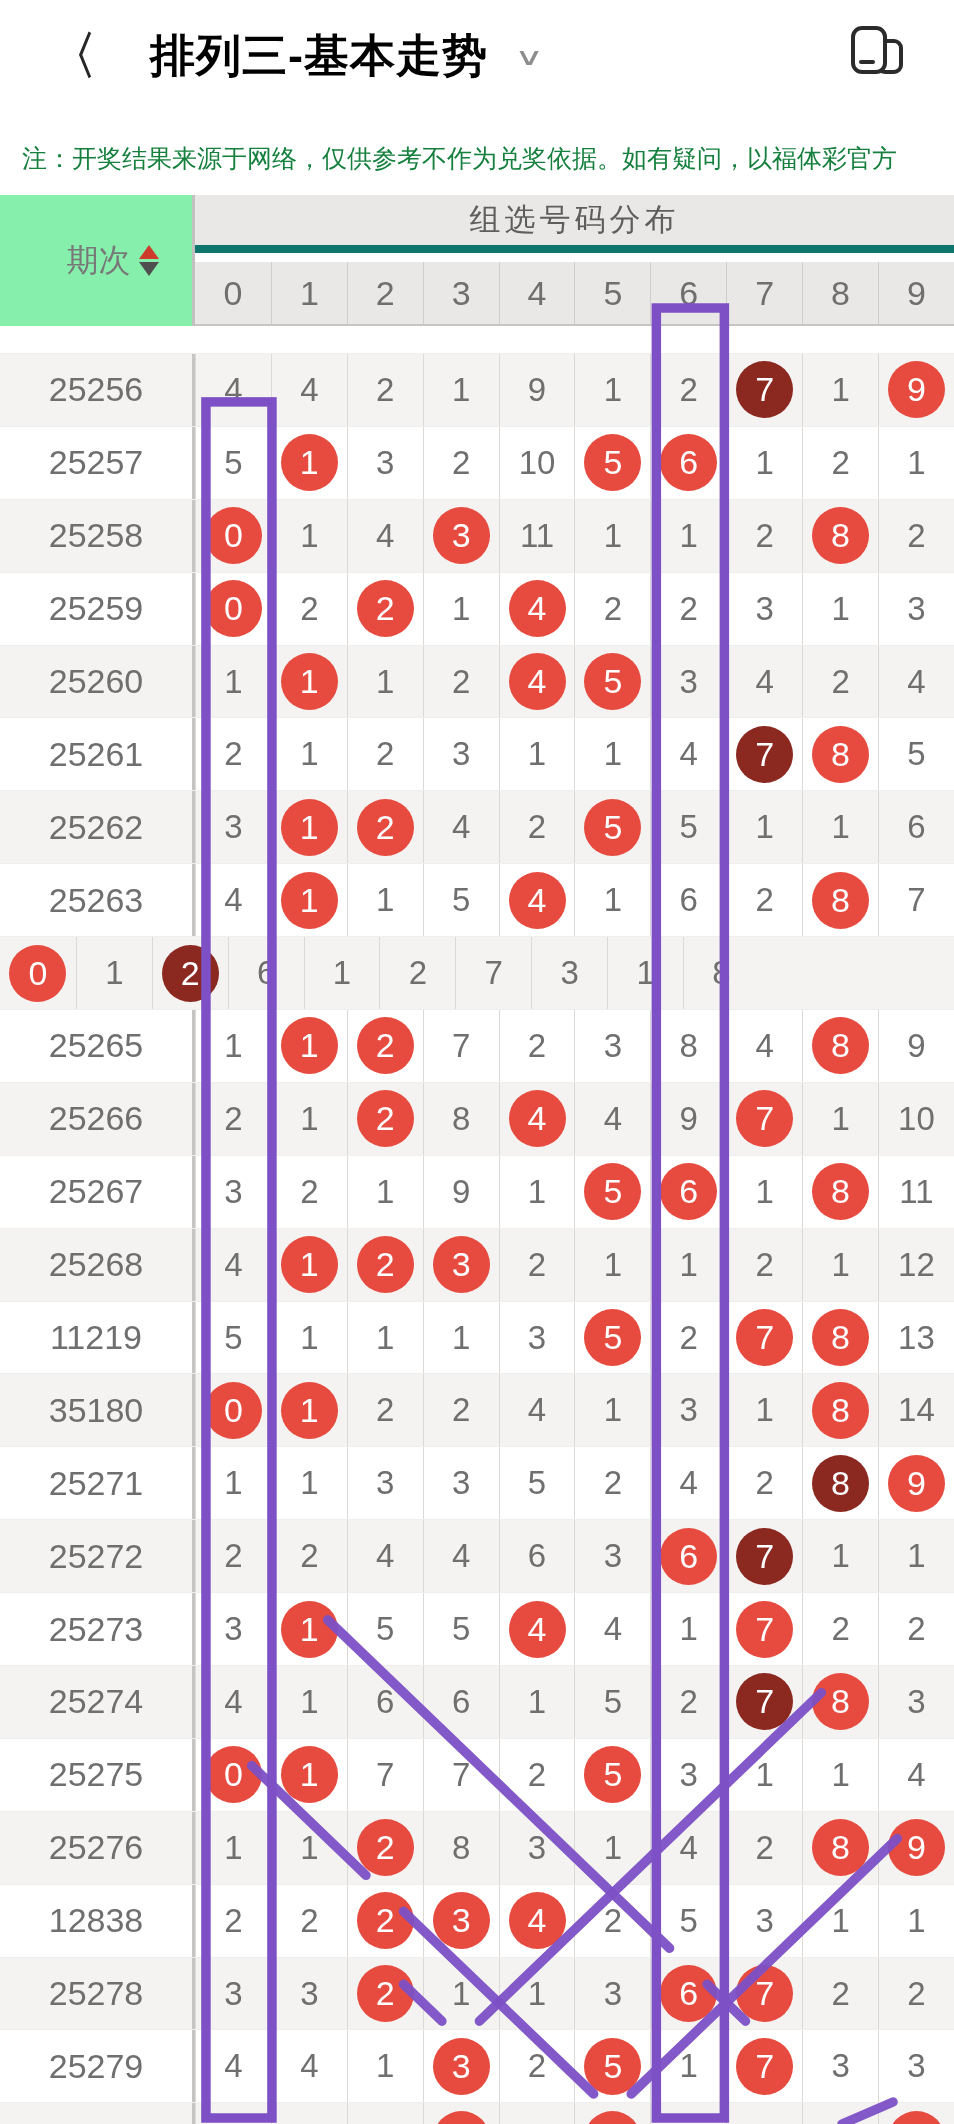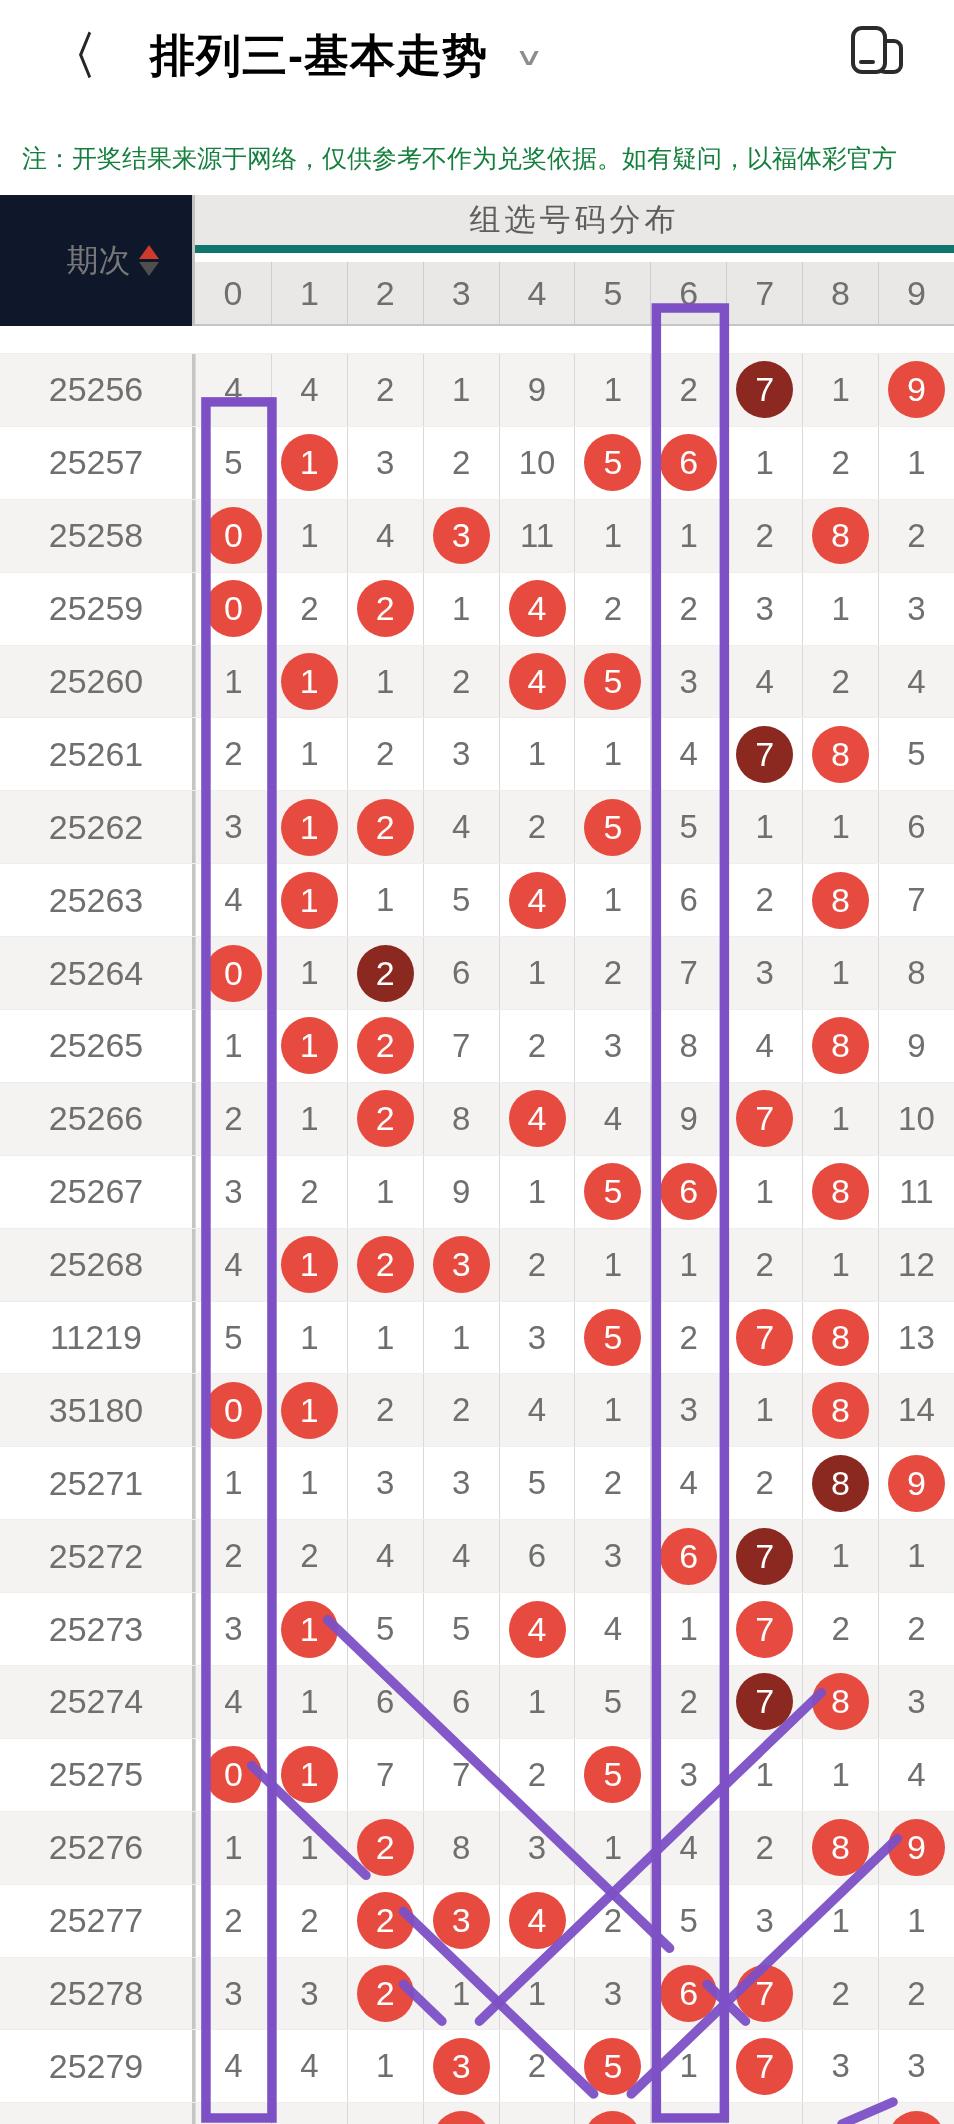--- a/index.html
+++ b/index.html
@@ -14,21 +14,21 @@
   .title{margin-left:54px;font-size:45px;font-weight:bold;color:#000000;letter-spacing:1px;}
   .ddchev{margin-left:30px;font-size:30px;color:#8d8d8d;transform:scaleX(1.35) scaleY(0.8);
           font-weight:400;}
   .multiwin{position:absolute;right:51px;top:26px;width:52px;height:48px;}
 
   
   .note{position:absolute;top:142px;left:22px;width:932px;font-size:25px;color:#15803d;
         white-space:nowrap;overflow:hidden;}
 
   
-  .period-head{position:absolute;left:0;top:195px;width:195px;height:131px;background:#0f172a;
+  .period-head{position:absolute;left:0;top:195px;width:195px;height:131px;background:#86efac;
                border-right:3px solid #c2c1bf;display:flex;align-items:center;justify-content:center;
                box-sizing:border-box;cursor:pointer;padding-left:33px;}
   .period-head .txt{font-size:32px;color:#787878;}
   .sorticons{display:flex;flex-direction:column;margin-left:8px;}
   .tri-up{width:0;height:0;border-left:10px solid transparent;border-right:10px solid transparent;
           border-bottom:14px solid #ce3a2b;margin-bottom:3px;}
   .tri-down{width:0;height:0;border-left:10px solid transparent;border-right:10px solid transparent;
             border-top:14px solid #4f4f4f;}
   .group-head{position:absolute;left:195px;top:195px;width:759px;height:58px;background:#e9e8e6;
               display:flex;align-items:center;justify-content:center;font-size:31px;color:#5e5e5e;
@@ -238,21 +238,20 @@
         </div>
         <div class="cell">1</div>
         <div class="cell">6</div>
         <div class="cell">2</div>
         <div class="cell">
           <span class="ball red">8</span>
         </div>
         <div class="cell">7</div>
       </div>
       <div class="trow alt">
-        <div class="pcell">25264</div>
         <div class="cell">
           <span class="ball red">0</span>
         </div>
         <div class="cell">1</div>
         <div class="cell">
           <span class="ball dark">2</span>
         </div>
         <div class="cell">6</div>
         <div class="cell">1</div>
         <div class="cell">2</div>
@@ -477,21 +476,21 @@
         <div class="cell">4</div>
         <div class="cell">2</div>
         <div class="cell">
           <span class="ball red">8</span>
         </div>
         <div class="cell">
           <span class="ball red">9</span>
         </div>
       </div>
       <div class="trow">
-        <div class="pcell">25277</div>
+        <div class="pcell">12838</div>
         <div class="cell">2</div>
         <div class="cell">2</div>
         <div class="cell">
           <span class="ball red">2</span>
         </div>
         <div class="cell">
           <span class="ball red">3</span>
         </div>
         <div class="cell">
           <span class="ball red">4</span>

